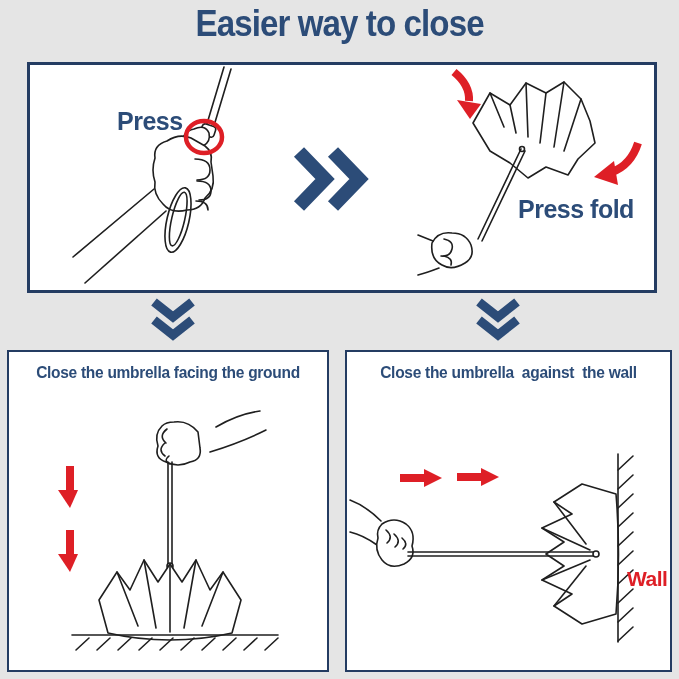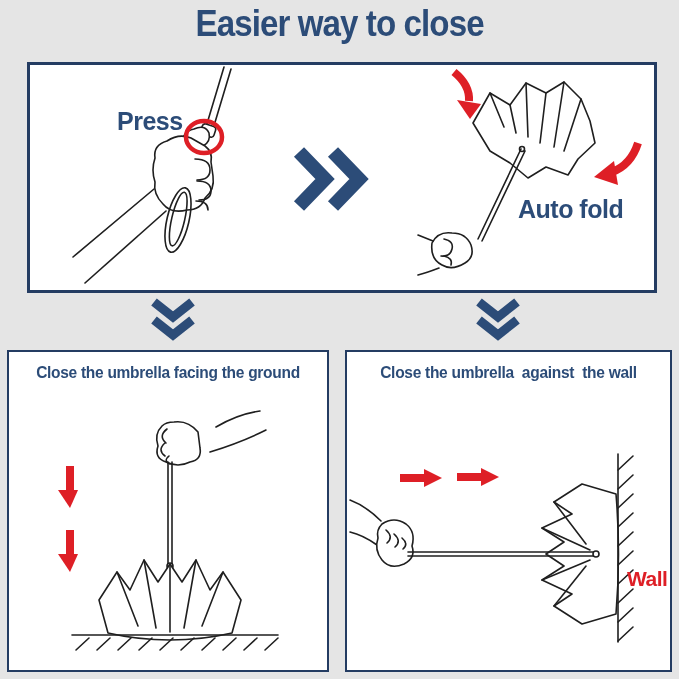--- a/index.html
+++ b/index.html
@@ -106,21 +106,21 @@
       <path class="redstroke" d="M36,9 Q52,22 51,38" stroke-width="8"></path>
       <polygon class="redfill" points="52,56 39,37 63,41"></polygon>
     </g>
     <g>
       <path class="redstroke" d="M220,80 Q213,102 194,109" stroke-width="8"></path>
       <polygon class="redfill" points="176,114 196,98 200,122"></polygon>
     </g>
   </svg>
 
   <div class="overlay press-label navy">Press</div>
-  <div class="overlay autofold-label navy">Auto fold</div>
+  <div class="overlay autofold-label navy">Press fold</div>
 
   <svg style="left:151px;top:299px;" width="44" height="40" viewBox="0 0 44 40">
     <polyline class="navystroke" points="3,3 22,18 41,3" stroke-width="9" stroke-linejoin="miter"></polyline>
     <polyline class="navystroke" points="3,21 22,36 41,21" stroke-width="9" stroke-linejoin="miter"></polyline>
   </svg>
   <svg style="left:476px;top:299px;" width="44" height="40" viewBox="0 0 44 40">
     <polyline class="navystroke" points="3,3 22,18 41,3" stroke-width="9" stroke-linejoin="miter"></polyline>
     <polyline class="navystroke" points="3,21 22,36 41,21" stroke-width="9" stroke-linejoin="miter"></polyline>
   </svg>
 

